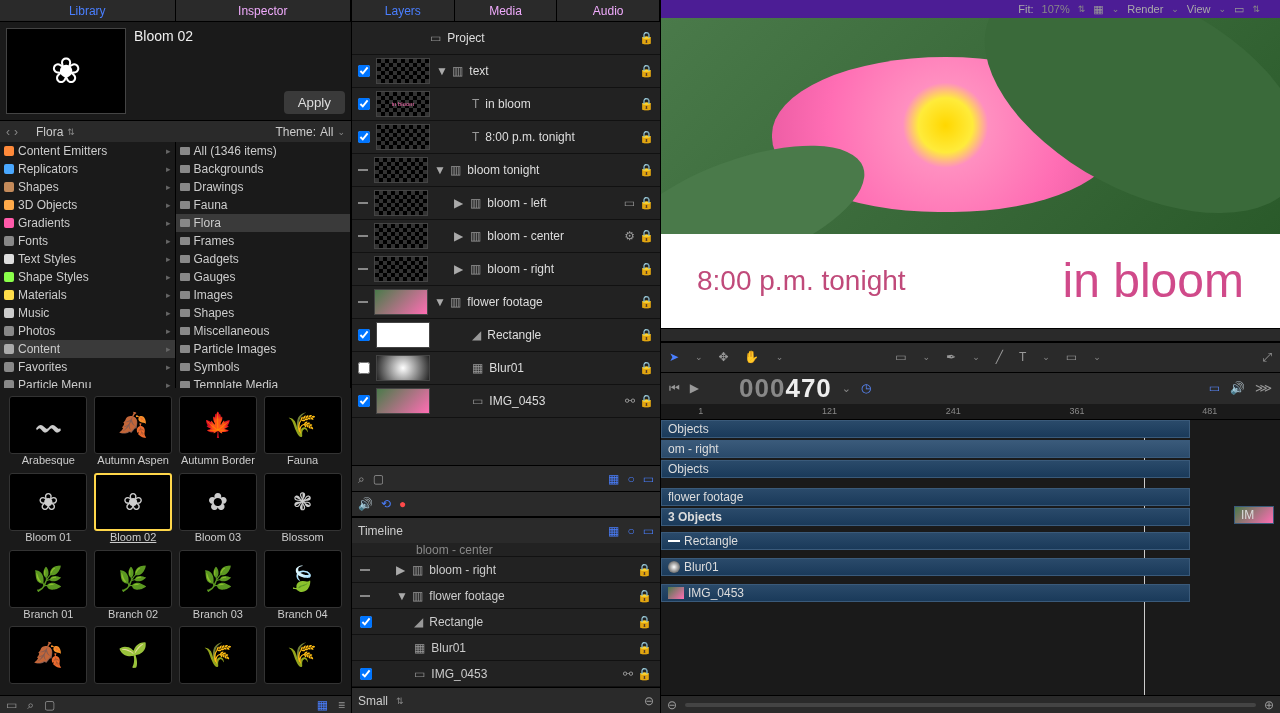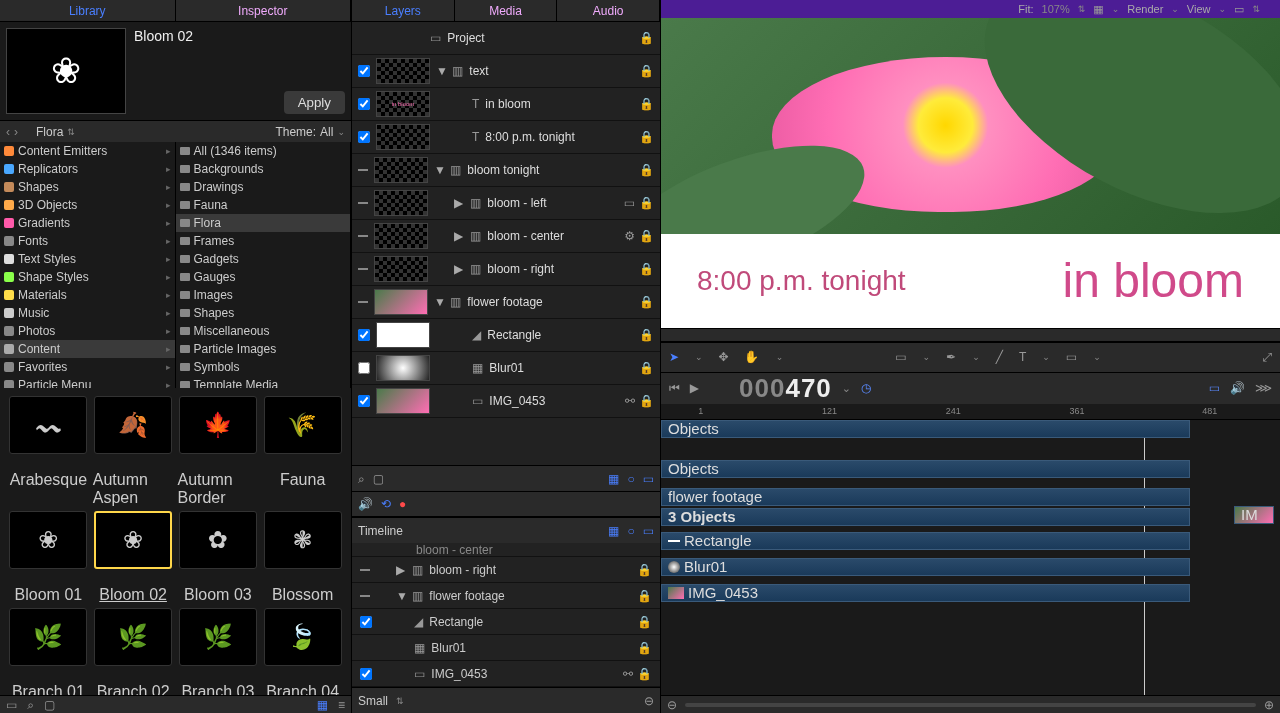--- a/index.html
+++ b/index.html
@@ -22,21 +22,21 @@
 .col { flex:1; overflow-y:auto; border-right:1px solid #000; }
 .col-item { display:flex; align-items:center; height:18px; padding:0 4px; cursor:pointer; gap:4px; }
 .col-item.sel { background:#3a3a3a; }
 .col-sq { width:10px; height:10px; border-radius:2px; flex-shrink:0; }
 .col-arrow { margin-left:auto; color:#666; font-size:9px; }
 .folder-ico { width:10px; height:8px; background:#888; border-radius:1px; flex-shrink:0; }
 .thumbs-grid { flex:1; display:grid; grid-template-columns:repeat(4,1fr); gap:4px; padding:8px; overflow-y:auto; background:#1a1a1a; }
 .thumb-cell { display:flex; flex-direction:column; align-items:center; cursor:pointer; }
 .thumb-img { width:78px; height:58px; background:#000; border:1px solid #333; border-radius:3px; display:flex; align-items:center; justify-content:center; font-size:24px; }
 .thumb-cell.sel .thumb-img { border:2px solid #ffd74a; }
-.thumb-label { margin-top:17px; font-size:16px; color:#ccc; }
+.thumb-label { margin-top:0; font-size:11px; color:#ccc; }
 .thumb-cell.sel .thumb-label { text-decoration:underline; }
 .bottom-bar { height:18px; background:#2a2a2a; display:flex; align-items:center; padding:0 6px; gap:10px; border-top:1px solid #000; }
 .layer-row { display:flex; align-items:center; height:33px; border-bottom:1px solid #111; padding:0 6px; gap:6px; }
 .layer-chk { width:12px; height:12px; }
 .layer-thumb { width:54px; height:26px; background:#000; border:1px solid #444; flex-shrink:0; display:flex; align-items:center; justify-content:center; font-size:8px; }
 .layer-thumb.checker { background-image:linear-gradient(45deg,#333 25%,transparent 25%),linear-gradient(-45deg,#333 25%,transparent 25%),linear-gradient(45deg,transparent 75%,#333 75%),linear-gradient(-45deg,transparent 75%,#333 75%); background-size:8px 8px; background-position:0 0,0 4px,4px -4px,-4px 0; }
 .layer-name { color:#ddd; font-size:12px; }
 .layer-icons { margin-left:auto; display:flex; gap:4px; color:#888; }
 .disc-tri { color:#aaa; cursor:pointer; width:10px; }
 .layer-list { flex:1; overflow-y:auto; }
@@ -53,21 +53,21 @@
 .ruler { height:14px; background:#2a2a2a; border-top:1px solid #000; border-bottom:1px solid #000; }
 .canvas-tools { height:30px; background:#2a2a2a; display:flex; align-items:center; padding:0 8px; gap:16px; border-top:1px solid #000; }
 .transport { height:32px; background:#2a2a2a; display:flex; align-items:center; padding:0 8px; gap:10px; border-top:1px solid #000; }
 .timecode { font-size:26px; color:#888; font-weight:700; letter-spacing:1px; }
 .timecode .cur { color:#eee; }
 .timeline-area { flex:1; display:flex; background:#1f1f1f; min-height:0; }
 .tl-right { flex:1; display:flex; flex-direction:column; overflow:hidden; }
 .tl-ruler { height:16px; background:#1a1a1a; border-bottom:1px solid #000; display:flex; position:relative; font-size:9px; color:#888; }
 .tl-ruler span { position:absolute; top:2px; }
 .tl-tracks { flex:1; position:relative; background:#1a1a1a; overflow:hidden; }
-.tl-bar { position:absolute; left:0; right:90px; height:18px; background:linear-gradient(#2a4a6a,#1a3a5a); border:1px solid #3a5a7a; font-size:15px; color:#ddd; padding-left:6px; display:flex; align-items:center; }
+.tl-bar { position:absolute; left:0; right:90px; height:18px; background:linear-gradient(#2a4a6a,#1a3a5a); border:1px solid #3a5a7a; font-size:12px; color:#ddd; padding-left:6px; display:flex; align-items:center; }
 .tl-row { height:26px; display:flex; align-items:center; padding:0 8px; gap:6px; border-bottom:1px solid #111; }
 .playhead { position:absolute; top:0; bottom:0; width:1px; background:#ccc; left:78%; }
 .playhead::before { content:""; position:absolute; top:-5px; left:-4px; width:9px; height:9px; background:#ccc; border-radius:2px; }
 .ico { color:#999; cursor:pointer; }
 .dash { width:10px; height:2px; background:#888; }
 </style>
 </head>
 <body>
 
 <div class="app">
@@ -591,20 +591,21 @@
         <div class="tl-ruler" id="tlruler">
             <span style="left: 6%;">1</span>
             <span style="left: 26%;">121</span>
             <span style="left: 46%;">241</span>
             <span style="left: 66%;">361</span>
             <span style="left: 86%; margin-left: 9px;">481</span>
           </div>
         <div class="tl-tracks" id="tltracks">
           <div class="playhead"></div>
         <div class="tl-bar" style="top: 0px;">Objects</div>
+            <div class="tl-bar" style="top: 20px; background: linear-gradient(rgb(58, 90, 122), rgb(42, 74, 106));">om - right</div>
             <div class="tl-bar" style="top: 40px;">Objects</div>
             <div class="tl-bar" style="top: 68px;">flower footage</div>
             <div class="tl-bar" style="top: 88px; font-weight: 600;">3 Objects</div>
             <div class="tl-bar" style="top: 112px;"><span style="width:12px;height:2px;background:#fff;margin-right:4px"></span>Rectangle</div>
             <div class="tl-bar" style="top: 138px;"><span style="width:12px;height:12px;background:radial-gradient(circle,#fff,#333);border-radius:50%;margin-right:4px"></span>Blur01</div>
             <div class="tl-bar" style="top: 164px;"><span style="width:16px;height:12px;background:linear-gradient(135deg,#4a7a4a,#ff6eb4);margin-right:4px"></span>IMG_0453</div>
             <div class="tl-bar" style="top: 86px; left: auto; right: 6px; width: 40px; background: linear-gradient(135deg, rgb(74, 122, 74), rgb(255, 110, 180));">IM</div>
           </div>
         <div class="tool-row" style="height:18px">
           <span class="ico">⊖</span>

